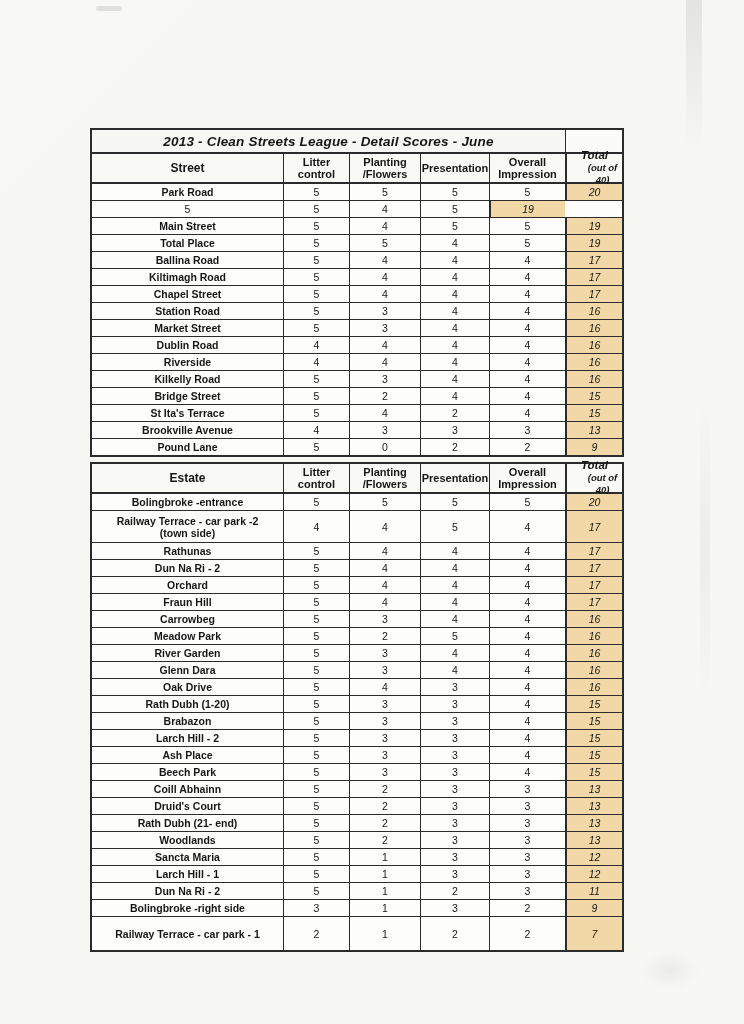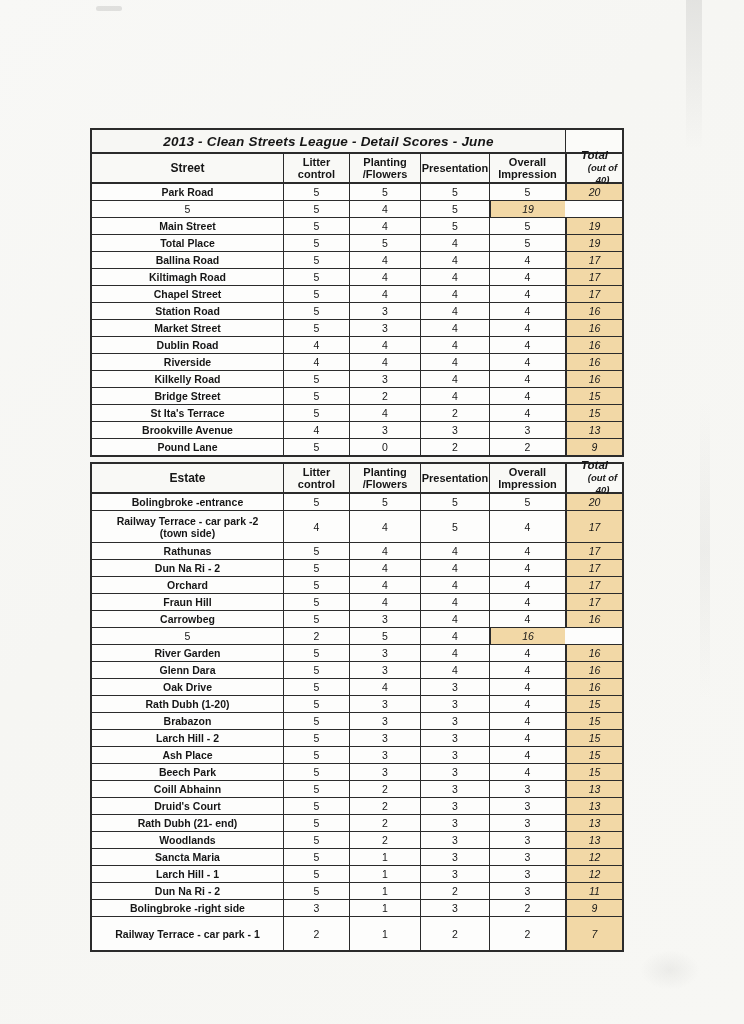--- a/index.html
+++ b/index.html
@@ -342,20 +342,21 @@
         </div>
         <div class="grid-row row">
           <div class="cell name-cell">Carrowbeg</div>
           <div class="cell score-cell">5</div>
           <div class="cell score-cell">3</div>
           <div class="cell score-cell">4</div>
           <div class="cell score-cell">4</div>
           <div class="cell total-cell">16</div>
         </div>
         <div class="grid-row row">
+          <div class="cell name-cell">Meadow Park</div>
           <div class="cell score-cell">5</div>
           <div class="cell score-cell">2</div>
           <div class="cell score-cell">5</div>
           <div class="cell score-cell">4</div>
           <div class="cell total-cell">16</div>
         </div>
         <div class="grid-row row">
           <div class="cell name-cell">River Garden</div>
           <div class="cell score-cell">5</div>
           <div class="cell score-cell">3</div>

